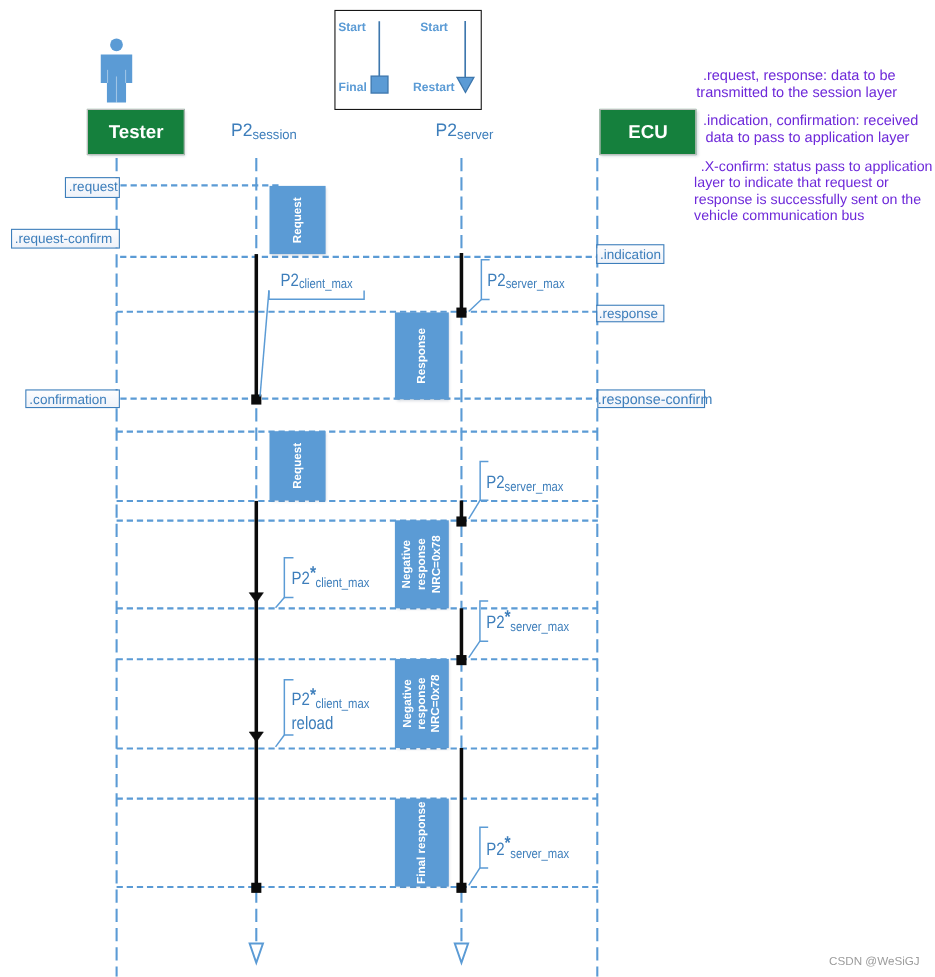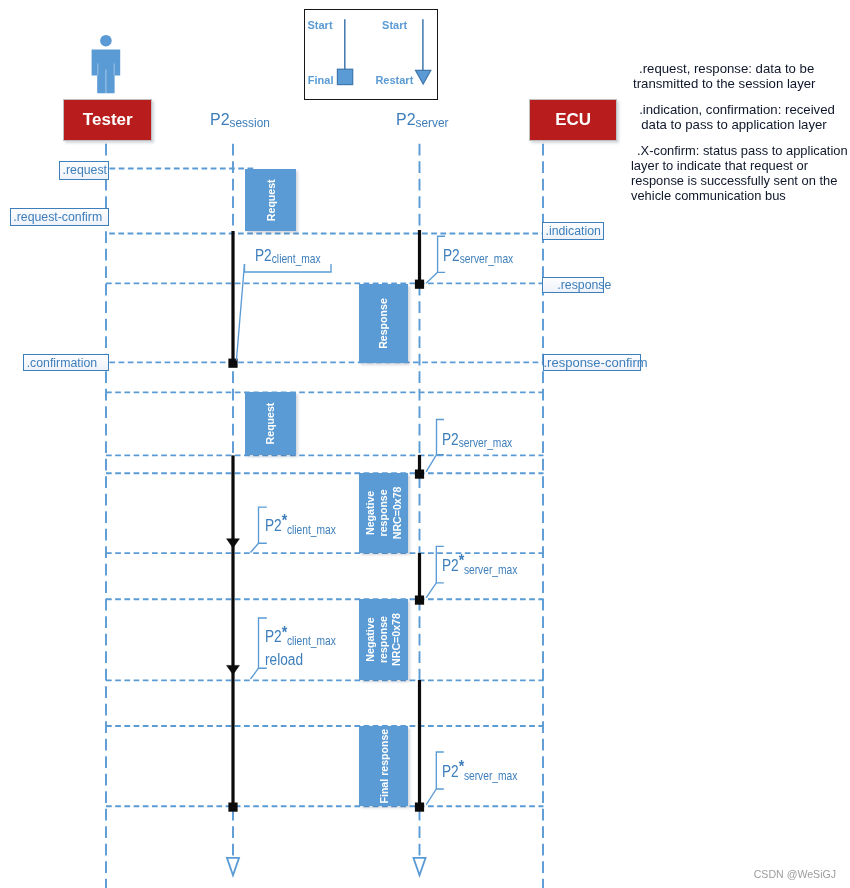--- a/index.html
+++ b/index.html
@@ -1,22 +1,22 @@
 <!DOCTYPE html>
 <html><head>
 <meta charset="utf-8">
 <title>UDS P2 Timing Diagram</title>
 <style>
   html,body{margin:0;padding:0;}
   body{width:850px;height:888px;background:#ffffff;font-family:"Liberation Sans",sans-serif;overflow:hidden;}
   #root{position:absolute;left:0;top:0;width:850px;height:700px;}
   .abs{position:absolute;}
   
-  .actor-box{position:absolute;background:#b91c1c;border:1.1px solid #BFBFBF;color:#fff;font-weight:bold;
-     display:flex;align-items:center;justify-content:center;box-shadow:1.5px 1.5px 2.5px rgba(40,60,90,0.20);}
+  .actor-box{position:absolute;background:#15803d;border:1.1px solid #BFBFBF;color:#fff;font-weight:bold;
+     display:flex;align-items:center;justify-content:center;box-shadow:1.5px 1.5px 2.5px rgba(40,60,90,0.20);margin-left:16px;}
   
   .msg-box{position:absolute;background:#5B9BD5;box-shadow:1.5px 1.5px 2.5px rgba(40,60,90,0.20);}
   .msg-label{position:absolute;color:#fff;font-weight:bold;white-space:nowrap;
      transform-origin:0 0;}
   
   .side-label{position:absolute;border:1px solid #3D7EBB;background:#F7F9FC;color:#3D7EBB;
      display:flex;align-items:center;justify-content:flex-start;box-sizing:border-box;}
   
   .timer{position:absolute;color:#3D7EBB;white-space:nowrap;}
   .timer .sub{font-size:0.72em;vertical-align:baseline;position:relative;top:0.25em;}
@@ -26,21 +26,21 @@
   
   .legend-box{position:absolute;left:303.6px;top:8.6px;width:134.4px;height:91px;border:1.7px solid #161616;background:#fff;box-sizing:border-box;}
   .lg-svg{position:absolute;left:0;top:0;}
   .lg-txt{position:absolute;color:#5B9BD5;font-weight:bold;font-size:11px;white-space:nowrap;line-height:11px;}
   .lg-start-l{left:2.9px;top:10.5px;}
   .lg-stop{left:3.2px;top:65.4px;}
   .lg-start-r{left:77.5px;top:10.5px;}
   .lg-restart{left:70.8px;top:65.4px;}
 
   
-  .note{font-size:13.2px;line-height:15.1px;color:#0f172a;}
+  .note{font-size:13.2px;line-height:15.1px;color:#6d28d9;}
   .note1{left:633px;top:61px;text-indent:6px;width:202px;}
   .note2{left:633px;top:101.5px;text-indent:6px;width:202px;text-align:center;}
   .note3{left:631px;top:142.5px;text-indent:6px;width:222px;font-size:12.9px;}
 
   
   .tester-box{left:63.4px;top:99.4px;width:86.7px;height:39.8px;font-size:17px;}
   .ecu-box{left:529px;top:99.4px;width:86.3px;height:39.6px;font-size:17px;}
   .actor-title{position:absolute;color:#3D7EBB;font-size:16.4px;white-space:nowrap;line-height:16.4px;transform:scaleX(0.975);transform-origin:0 0;}
   .actor-title .sub{font-size:12.2px;position:relative;top:2.6px;}
   .p2c-title{left:209.8px;top:110.5px;}
@@ -59,21 +59,21 @@
   .mb5{left:358.6px;top:599.3px;width:49.8px;height:81.1px;}
   .mb6{left:358.6px;top:726px;width:49.8px;height:80.3px;}
 
   
   .side-label{font-size:12.3px;padding-left:2.3px;white-space:nowrap;border-width:1.2px;
      background:linear-gradient(180deg,#fdfdfe 0%,#eef2f9 100%);}
   .sl-request{left:59.3px;top:161.4px;width:50.2px;height:18.2px;}
   .sl-request-confirm{left:10px;top:208px;width:99.2px;height:17.9px;}
   .sl-confirmation{left:23.4px;top:353.9px;width:86px;height:17.4px;}
   .sl-indication{left:542.2px;top:222.1px;width:61.8px;height:17.9px;}
-  .sl-response{left:542.3px;top:277.4px;width:61.4px;height:16.1px;padding-left:14px;}
+  .sl-response{left:542.3px;top:277.4px;width:61.4px;height:16.1px;padding-left:1px;}
   .sl-response-confirm{left:542.5px;top:353.9px;width:98.3px;height:17.4px;font-size:13px;padding-left:0px;}
 
   
   .timer{font-size:16.3px;line-height:17.5px;transform:scaleX(0.84);transform-origin:0 0;}
   .timer .sub{font-size:12.2px;position:relative;top:2.8px;}
   .timer .star{font-size:17px;position:relative;top:-4.8px;font-weight:600;letter-spacing:-0.5px;}
   .tm1{left:255.3px;top:246.5px;}
   .tm2{left:442.8px;top:246.6px;}
   .tm3{left:441.8px;top:430.6px;}
   .tm4{left:265.3px;top:517.1px;}

